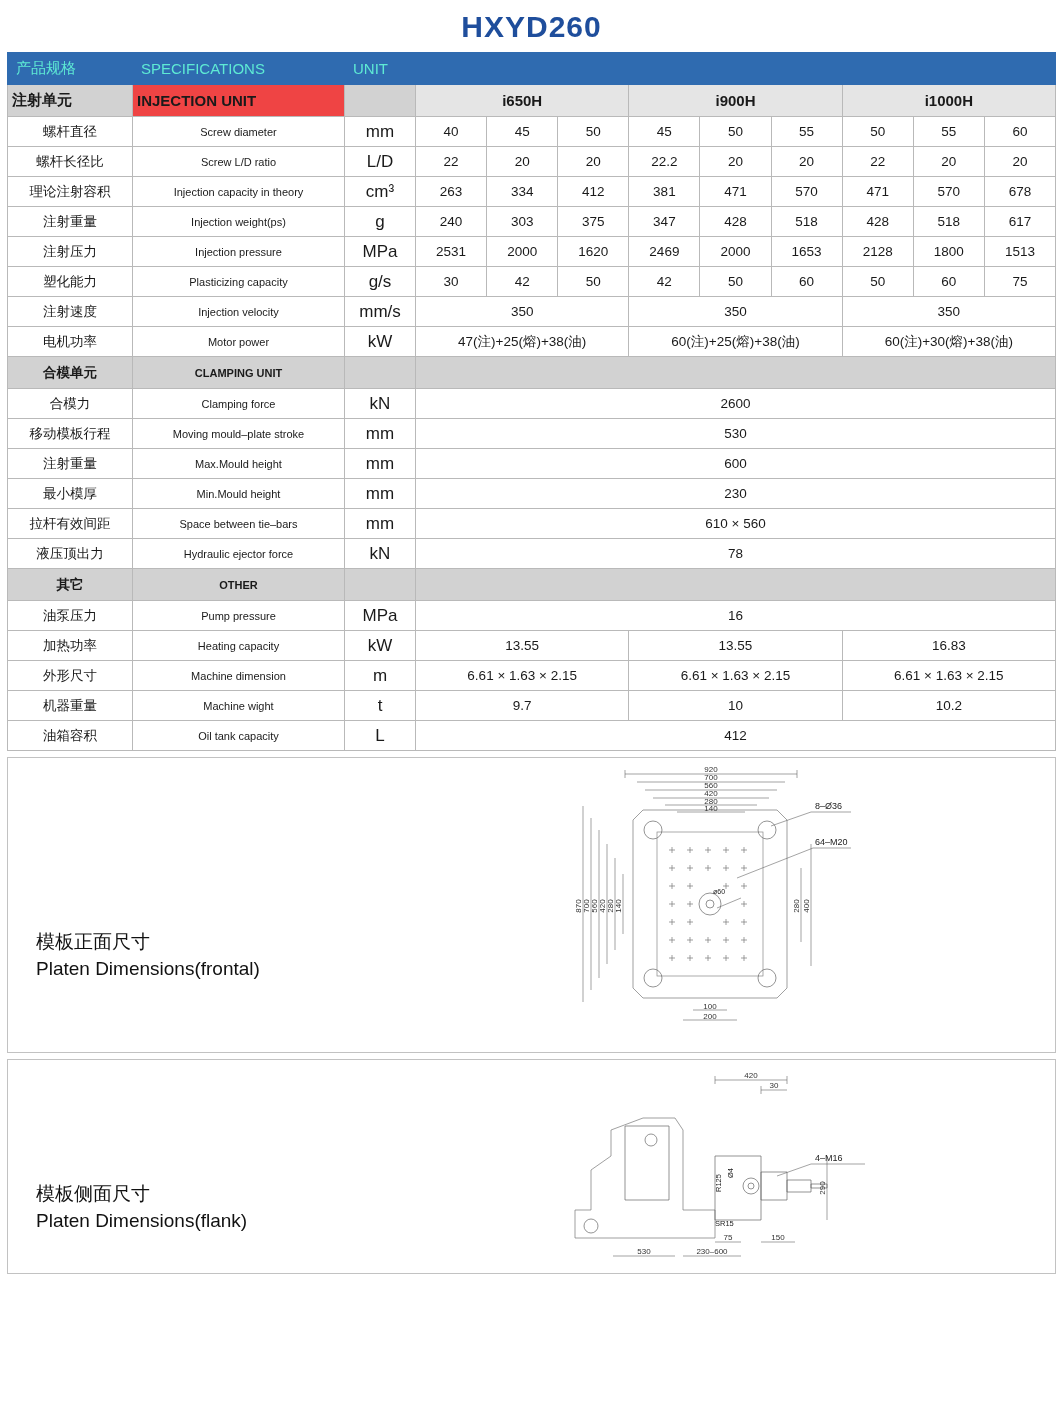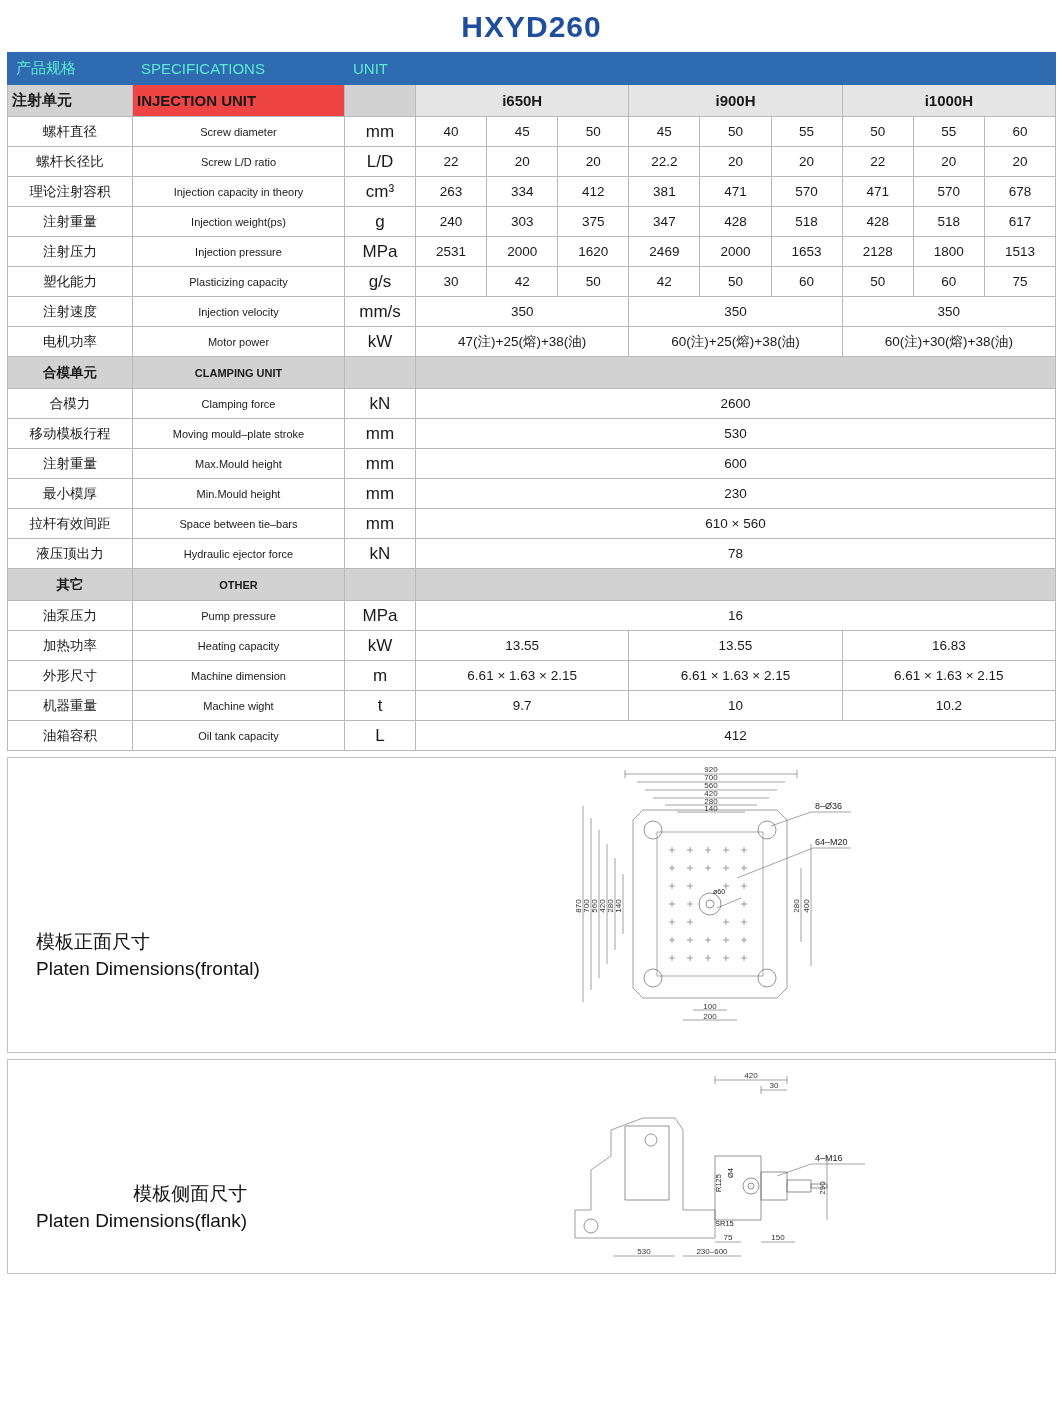--- a/index.html
+++ b/index.html
@@ -84,21 +84,21 @@
   .panel.second{height:215px;}
   .panel-label{
     position:absolute;
     left:28px;
     top:130px;
     font-size:19px;
     line-height:27px;
     color:#111;
     margin-top:40px;
   }
-  .panel.second .panel-label{top:80px;text-align:right;}
+  .panel.second .panel-label{top:80px;}
   .panel-label .cn{display:block;}
   .panel-label .en{display:block;}
 
   .drawing{
     position:absolute;
     right:20px;
     top:0;
     width:470px;
     height:100%;
   }

